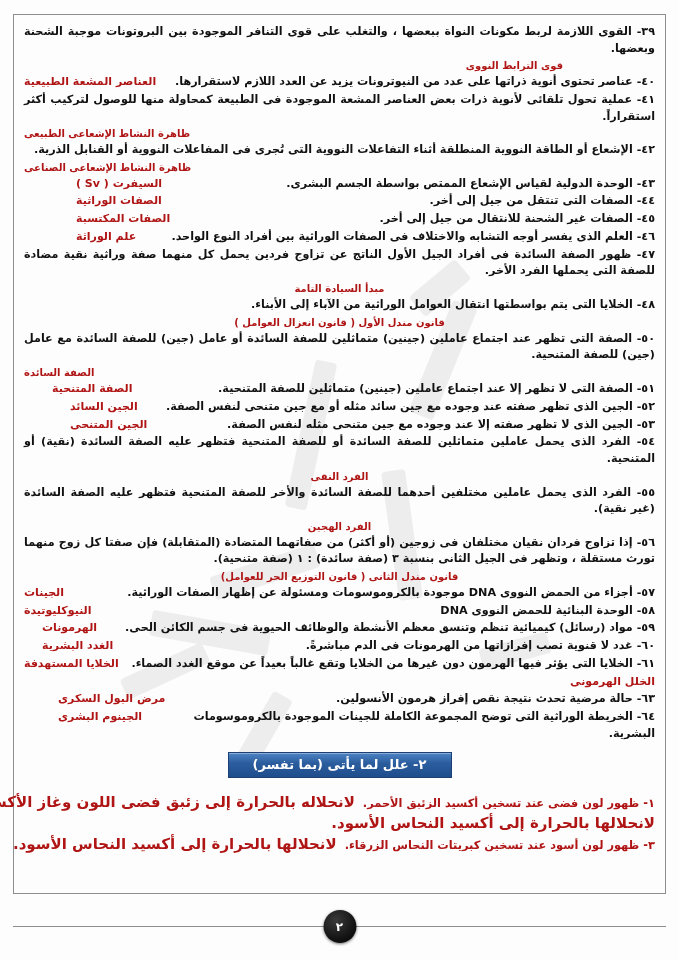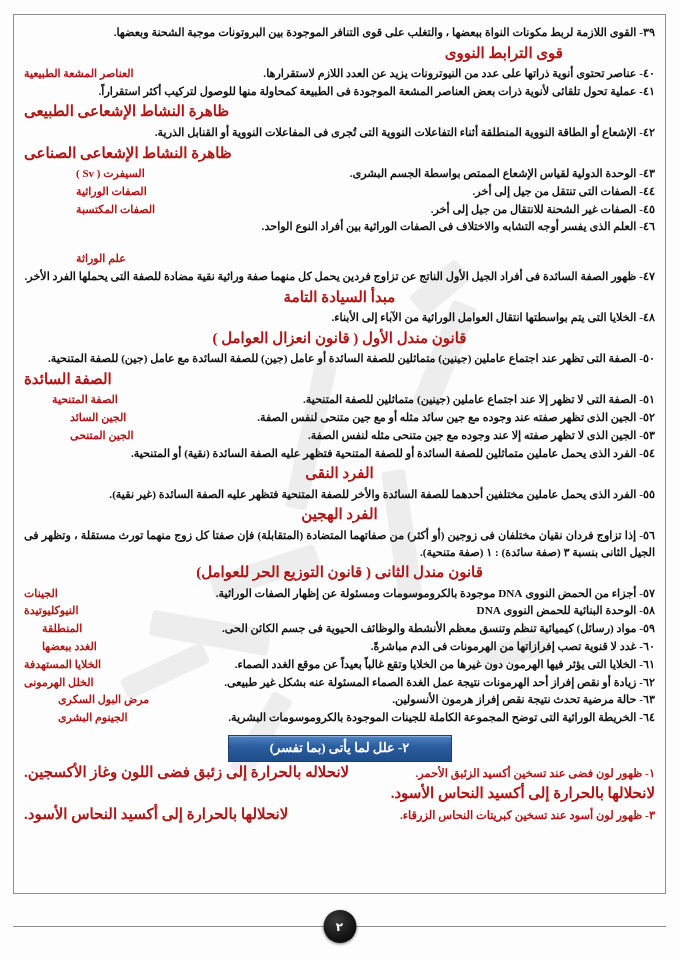--- a/index.html
+++ b/index.html
@@ -31,21 +31,20 @@
   .sheet{
     position:relative;
     z-index:2;
     margin:14px 13px 0 13px;
     width:653px;
     box-sizing:border-box;
     border:1px solid #8d8d8d;
     background:transparent;
     padding:9px 10px 10px 10px;
     min-height:880px;
-    font-family:Liberation Serif, serif;
   }
   .qline{
     font-size:11.2px;
     line-height:1.48;
     color:#111111;
     font-weight:bold;
     text-align:justify;
     margin:0 0 1px 0;
     position:relative;
   }
@@ -69,31 +68,31 @@
     flex:0 0 auto;
     font-size:11px;
     line-height:1.5;
     font-weight:bold;
     color:#b01515;
     white-space:nowrap;
     text-align:left;
   }
   
   .ansline{
-    font-size:15px;
+    font-size:10px;
     font-weight:bold;
     color:#b01515;
     line-height:1.5;
     margin-bottom:1px;
   }
   .ansline.center{text-align:center;}
   .ansline.left{text-align:left;}
   .ansline.indent-r{padding-right:92px;text-align:right;}
   .section-head{
-    margin:9px auto 1px auto;
+    margin:9px auto 15px auto;
     width:206px;
     text-align:center;
     color:#ffffff;
     font-size:13px;
     font-weight:bold;
     padding:4px 8px 5px 8px;
     border:1px solid #1d3f73;
     background:linear-gradient(180deg,#4e84c4 0%,#2b5d9e 42%,#1f4d8c 100%);
     box-shadow:inset 0 1px 0 rgba(255,255,255,.35);
     letter-spacing:.2px;
@@ -191,21 +190,21 @@
         <span>الصفات غير الشحنة للانتقال من جيل إلى أخر.</span>
       </div>
       <div class="ansc" style="padding-left:52px;">الصفات المكتسبة</div>
     </div>
 
     <div class="row">
       <div class="txt">
         <span>٤٦-</span>
         <span>العلم الذى يفسر أوجه التشابه والاختلاف فى الصفات الوراثية بين أفراد النوع الواحد.</span>
       </div>
-      <div class="ansc" style="padding-left:52px;margin-top:32px;">علم الوراثة</div>
+      <div class="ansc" style="padding-left:52px;">علم الوراثة</div>
     </div>
 
     <div class="qline">
       <span>٤٧-</span>
       <span>ظهور الصفة السائدة فى أفراد الجيل الأول الناتج عن تزاوج فردين يحمل كل منهما صفة وراثية نقية مضادة للصفة التى يحملها الفرد الأخر.</span>
     </div>
     <div class="ansline indent-r" style="padding-right:0;text-align:center;">مبدأ السيادة التامة</div>
 
     <div class="row">
       <div class="txt">
@@ -278,44 +277,40 @@
         <span>الوحدة البنائية للحمض النووى  DNA</span>
       </div>
       <div class="ansc">النيوكليوتيدة</div>
     </div>
 
     <div class="row">
       <div class="txt">
         <span>٥٩-</span>
         <span>مواد (رسائل) كيميائية تنظم وتنسق معظم الأنشطة والوظائف الحيوية فى جسم الكائن الحى.</span>
       </div>
-      <div class="ansc" style="padding-left:18px;">المنطلقة</div>
+      <div class="ansc" style="padding-left:18px;">الهرمونات</div>
     </div>
 
     <div class="row">
       <div class="txt">
         <span>٦٠-</span>
         <span>غدد لا قنوية تصب إفرازاتها من الهرمونات فى الدم مباشرةً.</span>
       </div>
-      <div class="ansc" style="padding-left:18px;">الغدد ببعضها</div>
+      <div class="ansc" style="padding-left:18px;">الغدد البشرية</div>
     </div>
 
     <div class="row">
       <div class="txt">
         <span>٦١-</span>
         <span>الخلايا التى يؤثر فيها الهرمون دون غيرها من الخلايا وتقع غالباً بعيداً عن موقع الغدد الصماء.</span>
       </div>
       <div class="ansc">الخلايا المستهدفة</div>
     </div>
 
     <div class="row">
-      <div class="txt">
-        <span>٦٢-</span>
-        <span>زيادة أو نقص إفراز أحد الهرمونات نتيجة عمل الغدة الصماء المسئولة عنه بشكل غير طبيعى.</span>
-      </div>
       <div class="ansc">الخلل الهرمونى</div>
     </div>
 
     <div class="row">
       <div class="txt">
         <span>٦٣-</span>
         <span>حالة مرضية تحدث نتيجة نقص إفراز هرمون الأنسولين.</span>
       </div>
       <div class="ansc" style="padding-left:34px;">مرض البول السكرى</div>
     </div>

